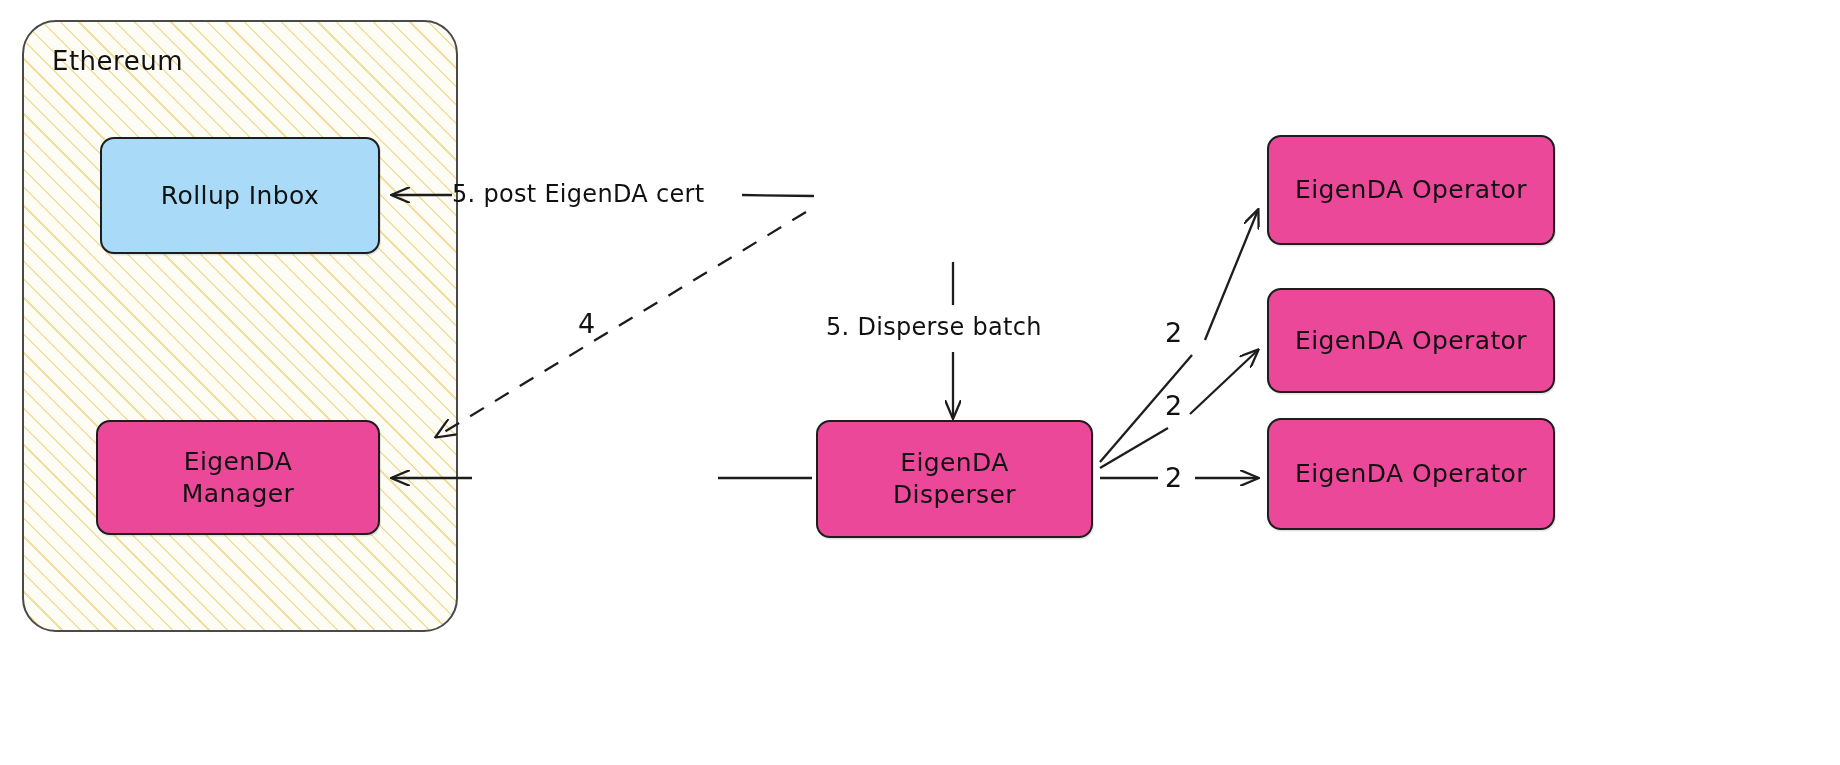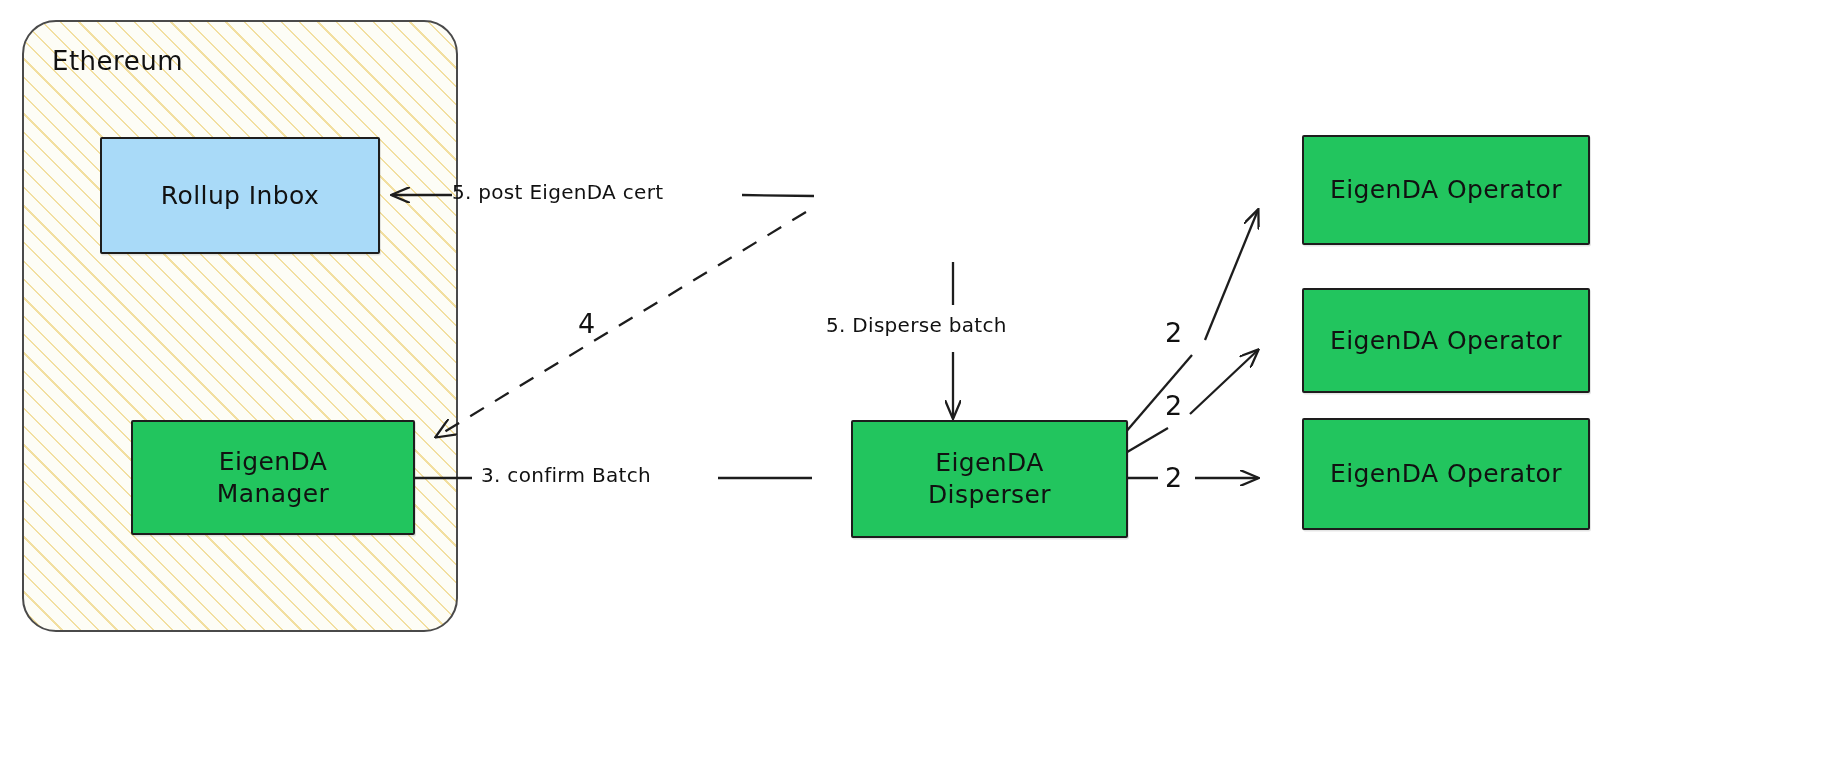--- a/index.html
+++ b/index.html
@@ -23,39 +23,39 @@
     color:#111;
     letter-spacing:.5px;
     white-space:nowrap;
   }
 
   
   .node{
     position:absolute;
     box-sizing:border-box;
     border:2.4px solid #1d1d1d;
-    border-radius:2px;
+    border-radius:14px;
     display:flex;
     align-items:center;
     justify-content:center;
     text-align:center;
     font-size:25px;
     line-height:1.28;
     color:#111;
     letter-spacing:.4px;
     white-space:pre-line;
     box-shadow:1px 1.5px 0 rgba(0,0,0,.10);
   }
   .node.blue{background:#a9daf8;}
-  .node.green{background:#22c55e;margin-left:35px;}
+  .node.green{background:#ec4899;}
 
   
   .edge-label{
     position:absolute;
-    font-size:20px;
+    font-size:24px;
     color:#111;
     white-space:nowrap;
     letter-spacing:.3px;
     background:transparent;
   }
   .edge-label.num{font-size:27px;}
 
   svg.edges{position:absolute;left:0;top:0;width:1840px;height:765px;overflow:visible;}
   svg.edges path, svg.edges line{fill:none;stroke:#1d1d1d;stroke-width:2.3;}
   .dashed{stroke-dasharray:16 13;stroke-width:3.2;}
@@ -137,21 +137,20 @@
   </div>
 
   <div class="node green" style="left:1267px;top:418px;width:288px;height:112px;">
     <span>EigenDA Operator</span>
   </div>
 
   <div class="edge-label" style="left:452px;top:180px;">5. post EigenDA cert</div>
 
   <div class="edge-label" style="left:826px;top:313px;">5. Disperse batch</div>
 
-  <div class="edge-label" style="left:481px;top:463px;">3. confirm Batch</div>
 
   <div class="edge-label num" style="left:578px;top:308px;">4</div>
 
   <div class="edge-label num" style="left:1165px;top:317px;">2</div>
 
   <div class="edge-label num" style="left:1165px;top:390px;">2</div>
 
   <div class="edge-label num" style="left:1165px;top:462px;">2</div>
 
 </div>

